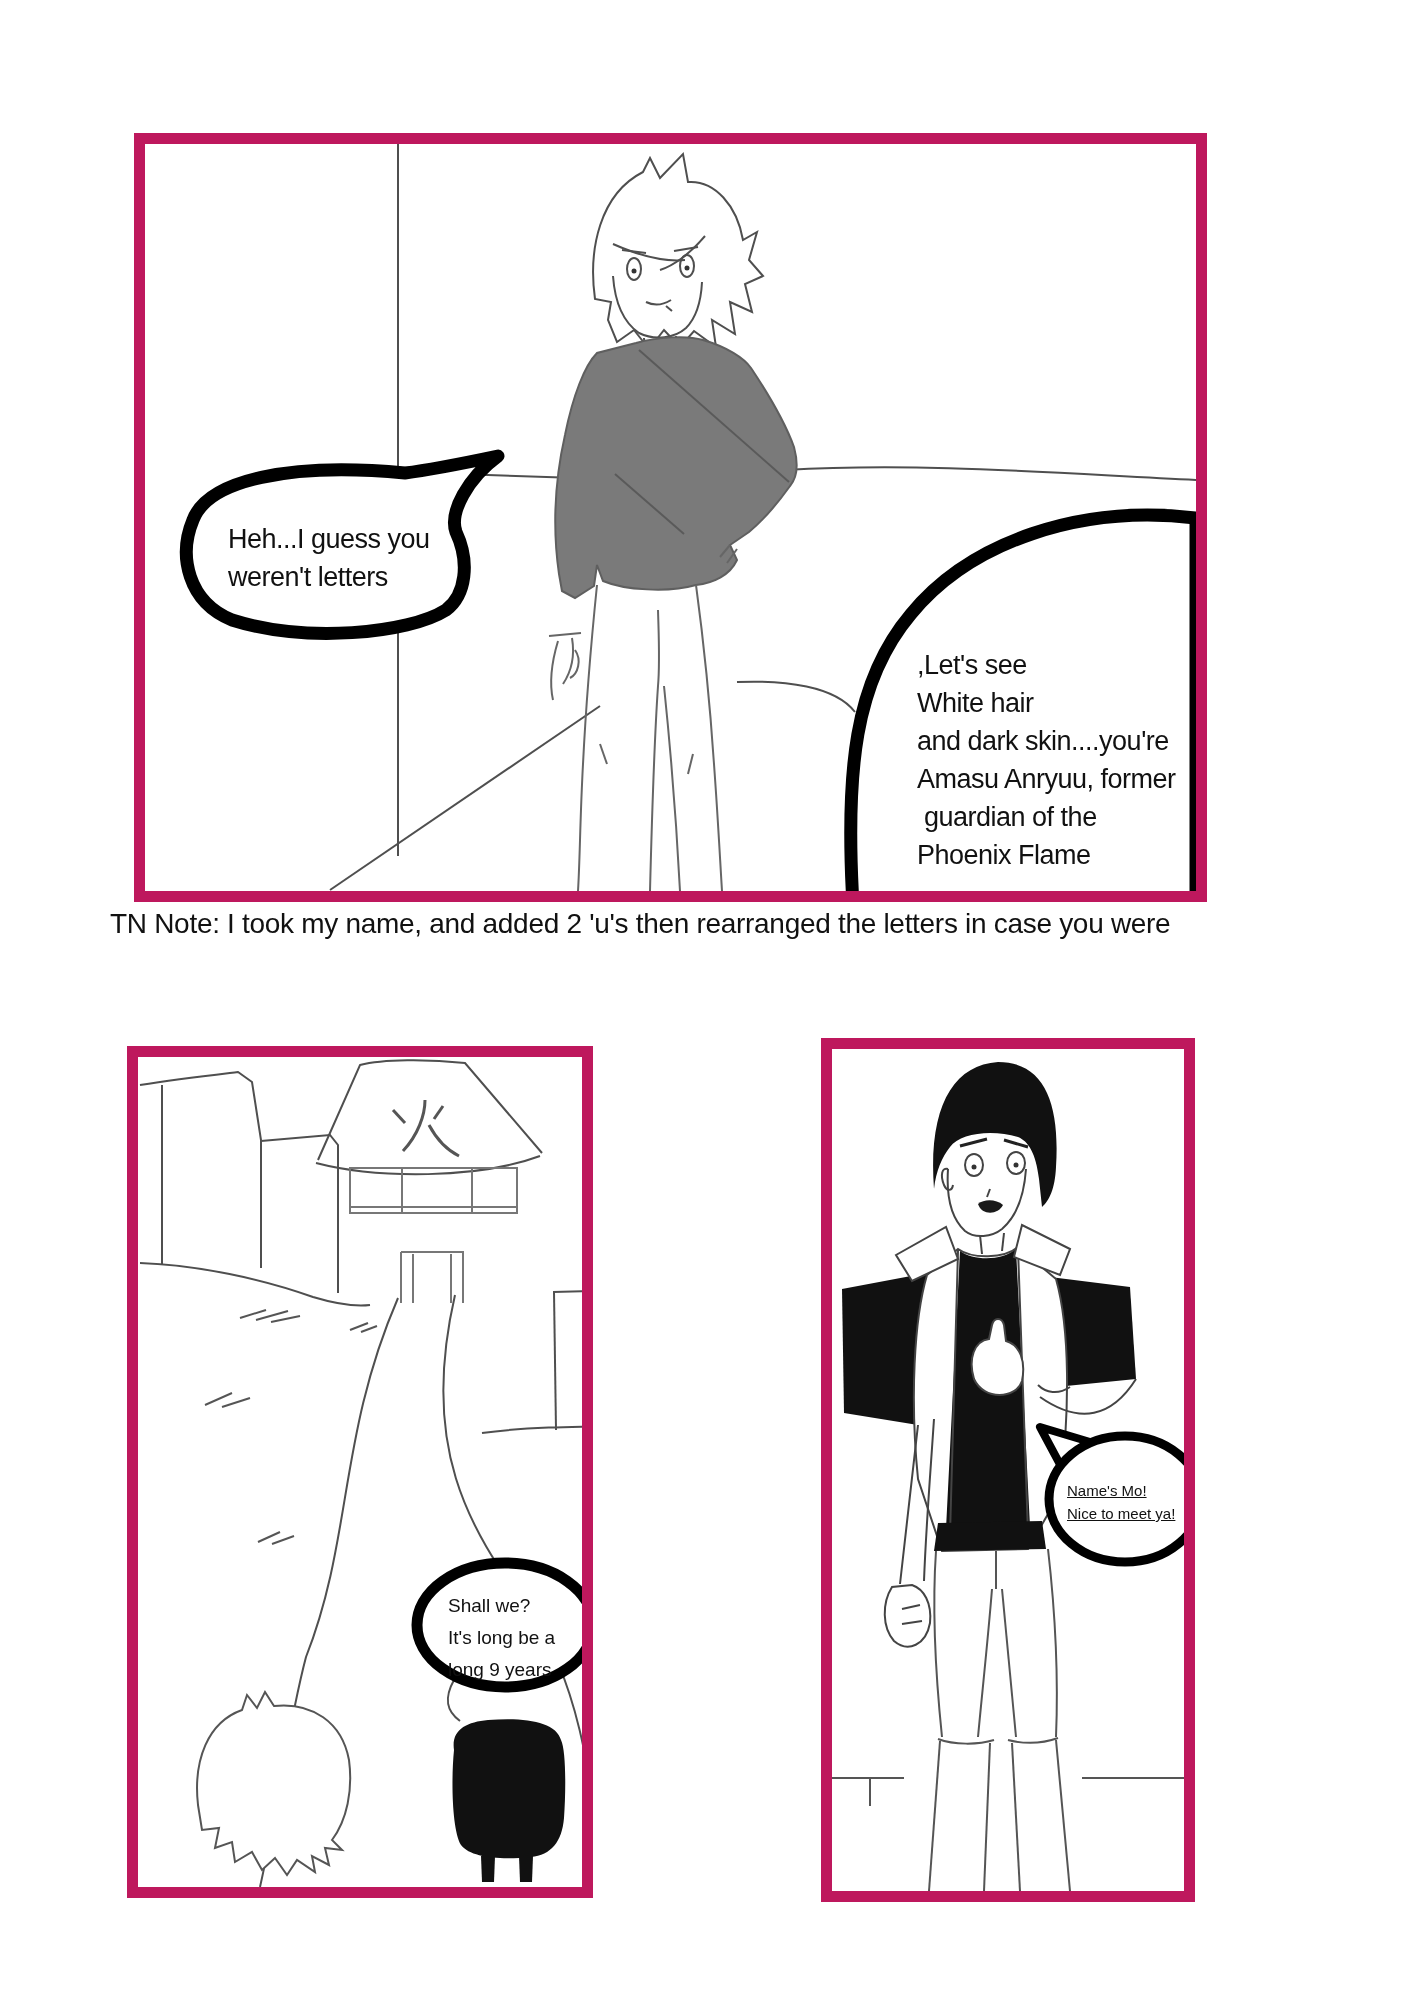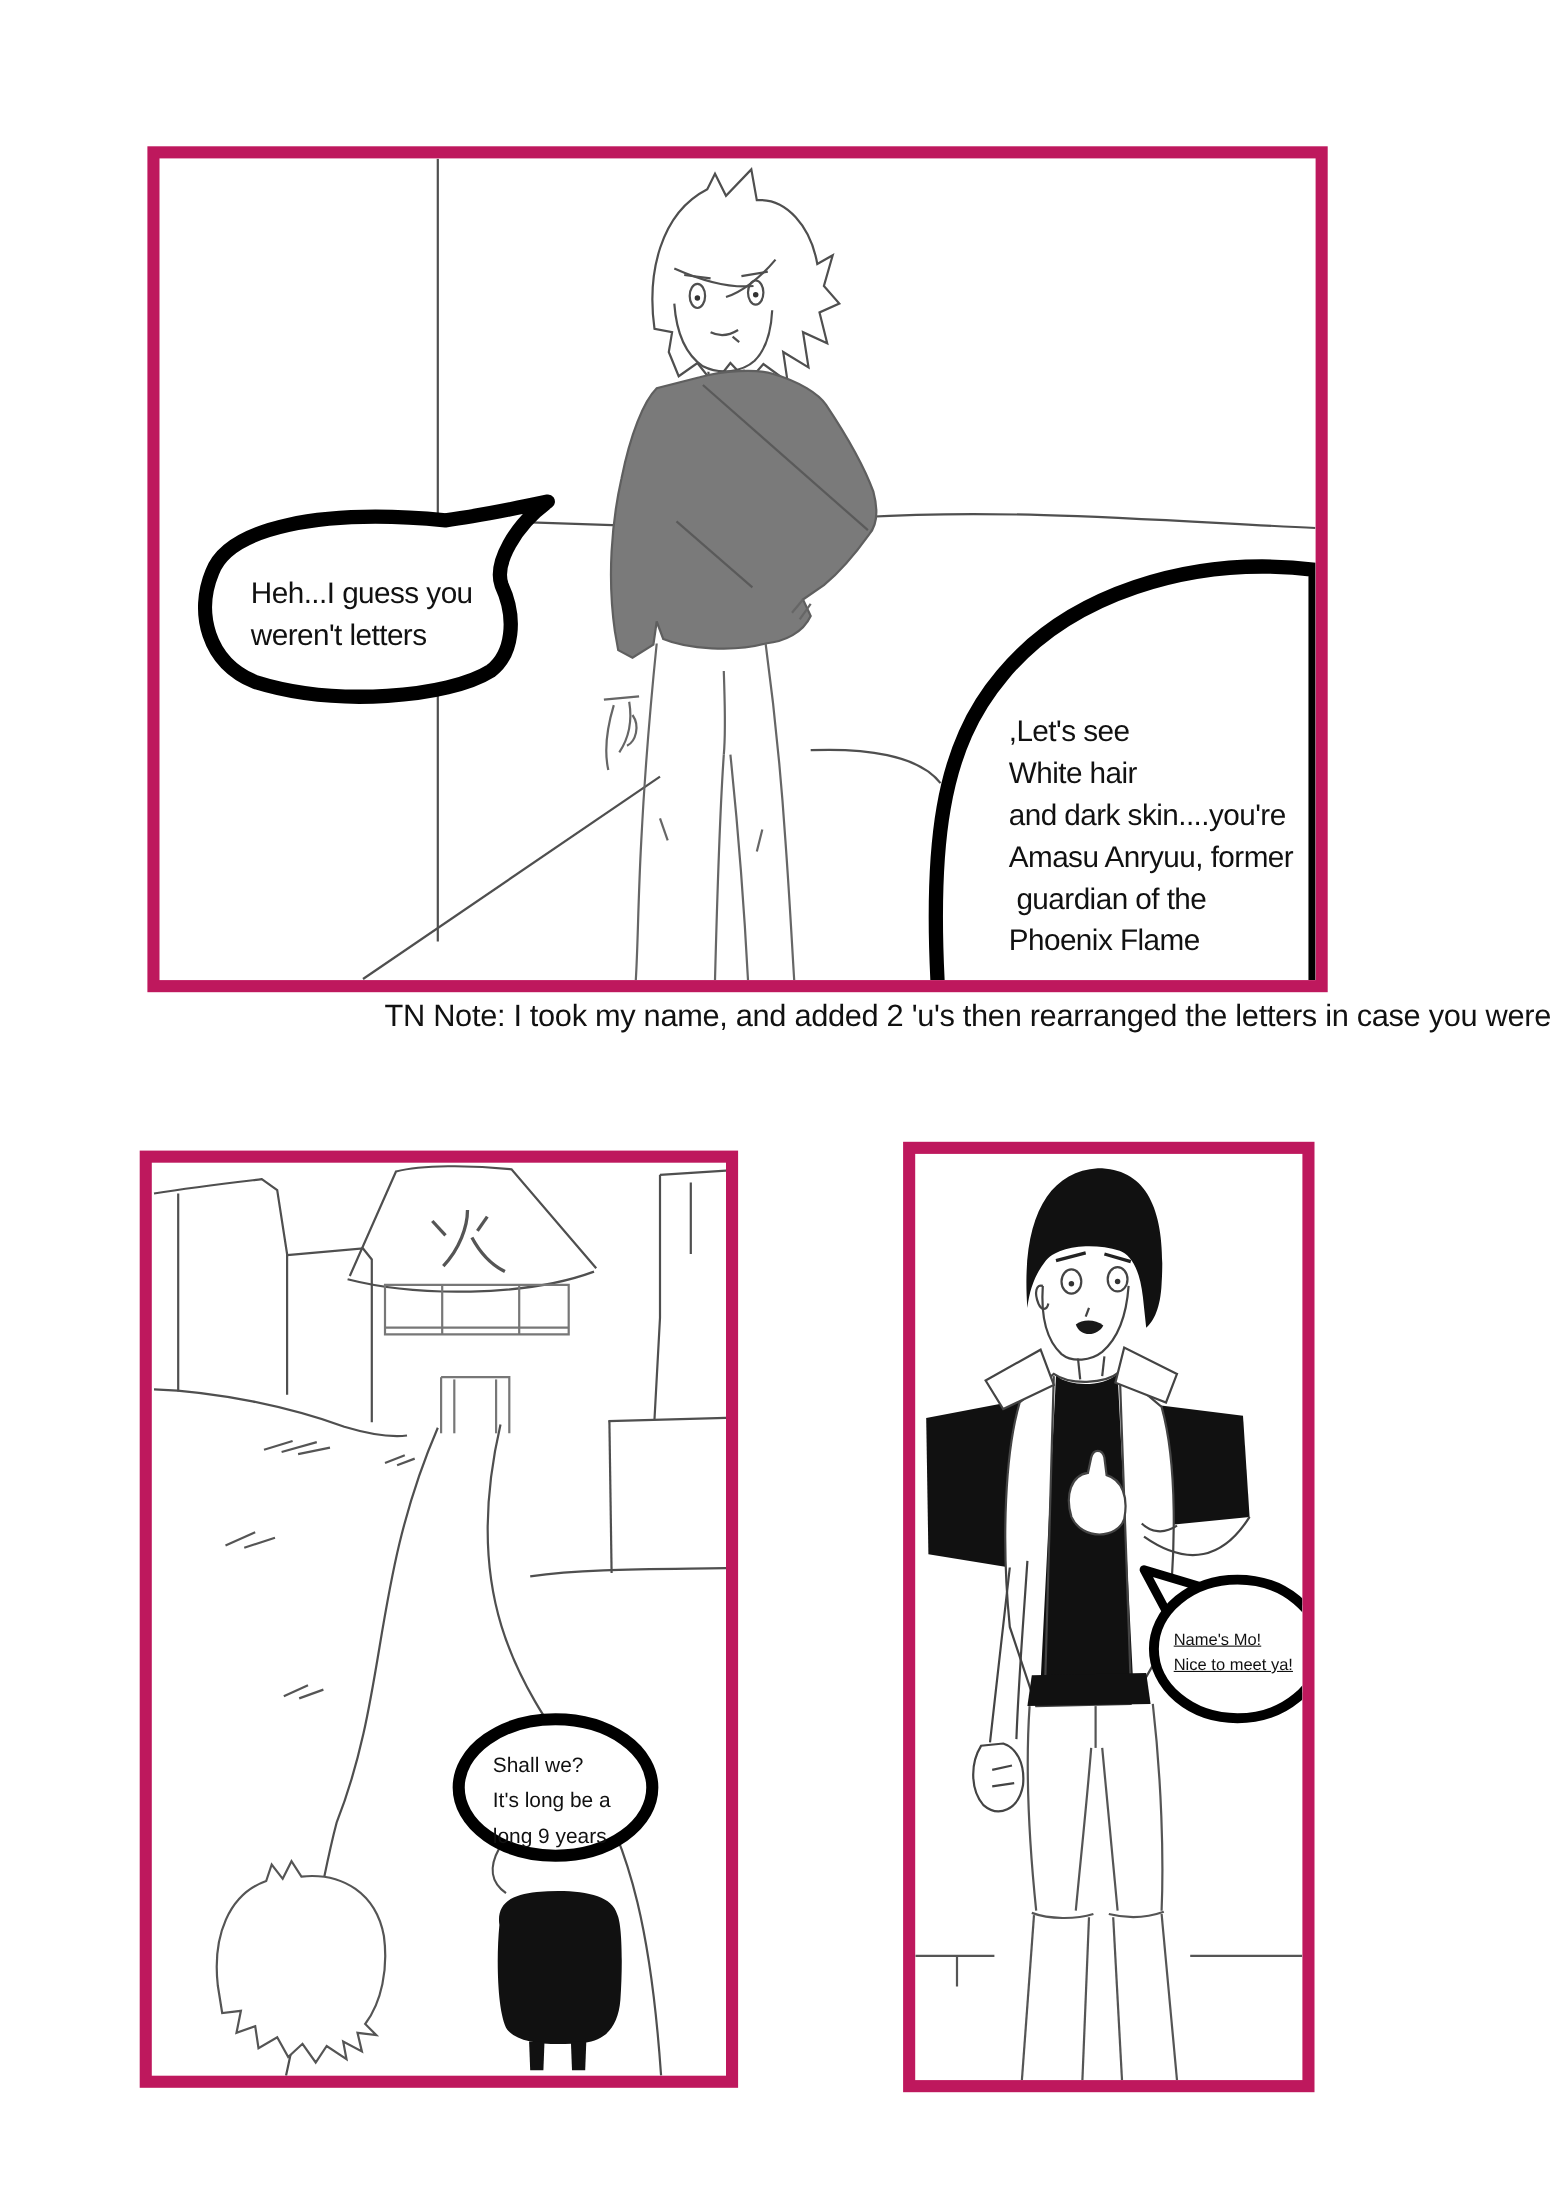--- a/index.html
+++ b/index.html
@@ -1,29 +1,29 @@
 <!DOCTYPE html>
 <html><head>
 <meta charset="utf-8">
 <style>
   html,body{margin:0;padding:0;background:#ffffff;}
   .page{position:relative;width:1413px;height:2000px;background:#ffffff;overflow:hidden;
         font-family:"Liberation Sans", sans-serif;color:#111;}
   .panel{position:absolute;background:#ffffff;border:11px solid #be185d;box-sizing:border-box;overflow:hidden;}
   .panel svg{position:absolute;left:0;top:0;}
   #panel1{left:134px;top:133px;width:1073px;height:769px;}
-  #panel2{left:127px;top:1046px;width:544px;height:852px;}
+  #panel2{left:127px;top:1046px;width:466px;height:852px;}
   #panel3{left:821px;top:1038px;width:374px;height:864px;}
   .bubble-text{position:absolute;z-index:5;}
   .line{display:block;white-space:pre;}
   .b1{left:83px;top:376px;font-size:27px;line-height:38px;letter-spacing:-0.5px;}
   .b2{left:772px;top:502px;font-size:27px;line-height:38px;letter-spacing:-0.5px;}
   .b3{left:310px;top:533px;font-size:19px;line-height:32px;}
   .b4{left:235px;top:430px;font-size:15px;line-height:23px;text-decoration:underline;}
-  .tn{position:absolute;left:110px;top:906px;width:1300px;font-size:28px;line-height:36px;letter-spacing:-0.3px;text-align:right;}
+  .tn{position:absolute;left:110px;top:906px;width:1300px;font-size:28px;line-height:36px;letter-spacing:-0.3px;}
   .sr{position:absolute;width:1px;height:1px;overflow:hidden;clip:rect(0 0 0 0);white-space:nowrap;}
 </style>
 </head>
 <body>
 
 <div class="page">
 
   <div class="panel" id="panel1">
     <svg width="1051" height="747" viewBox="0 0 1051 747">
 

